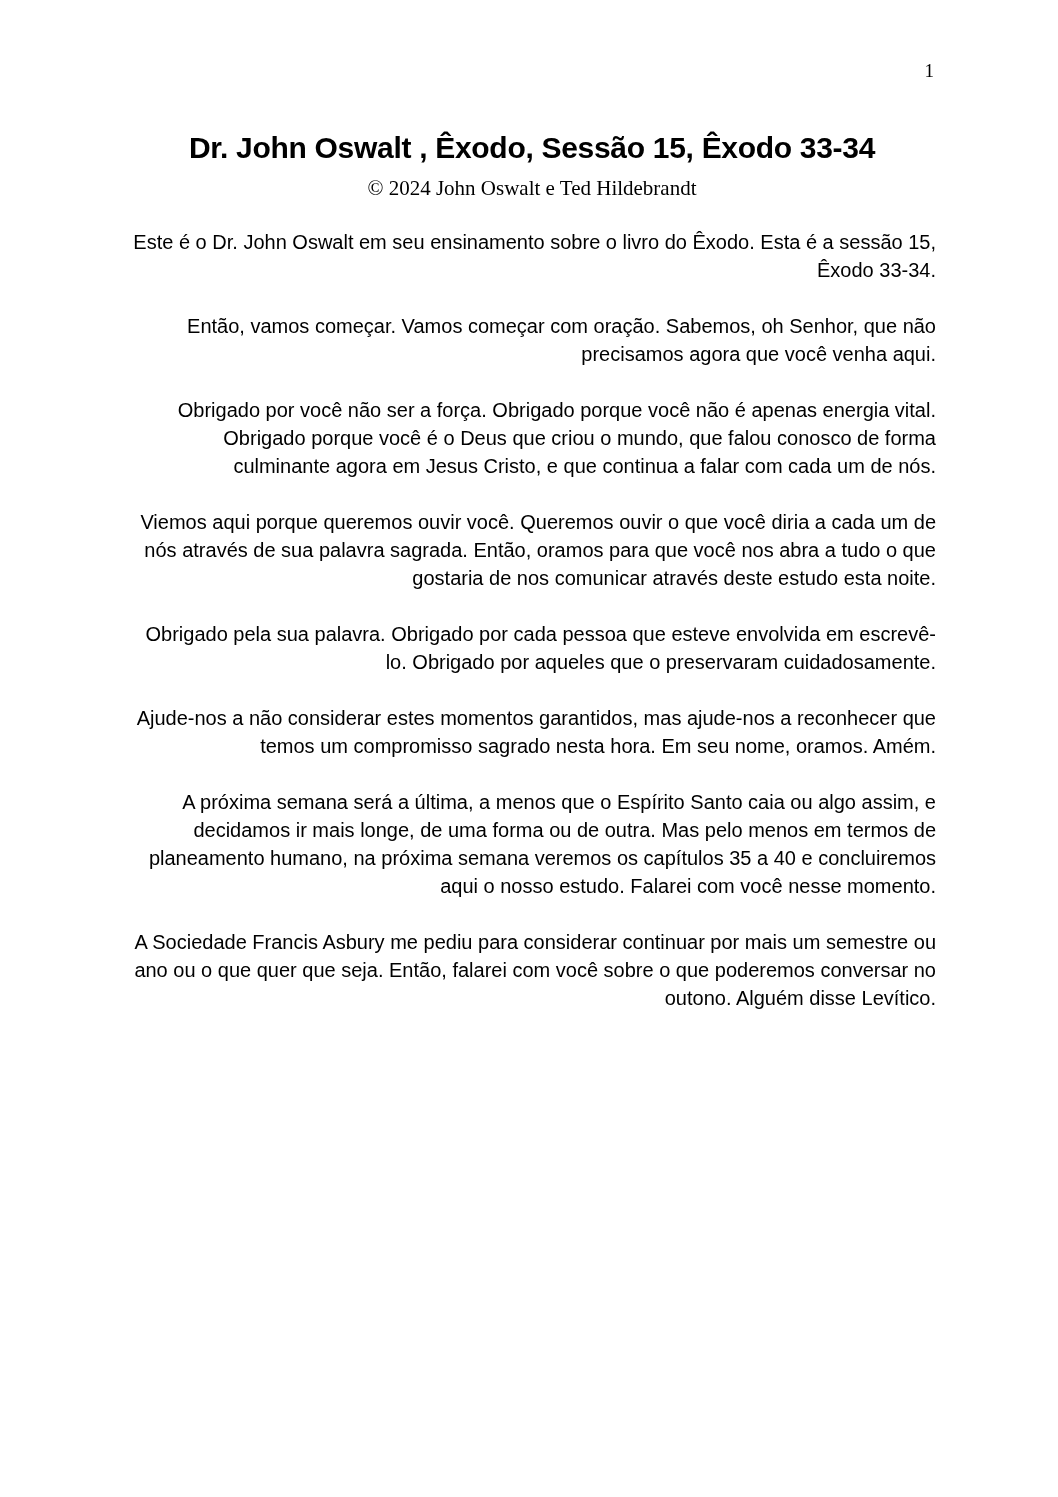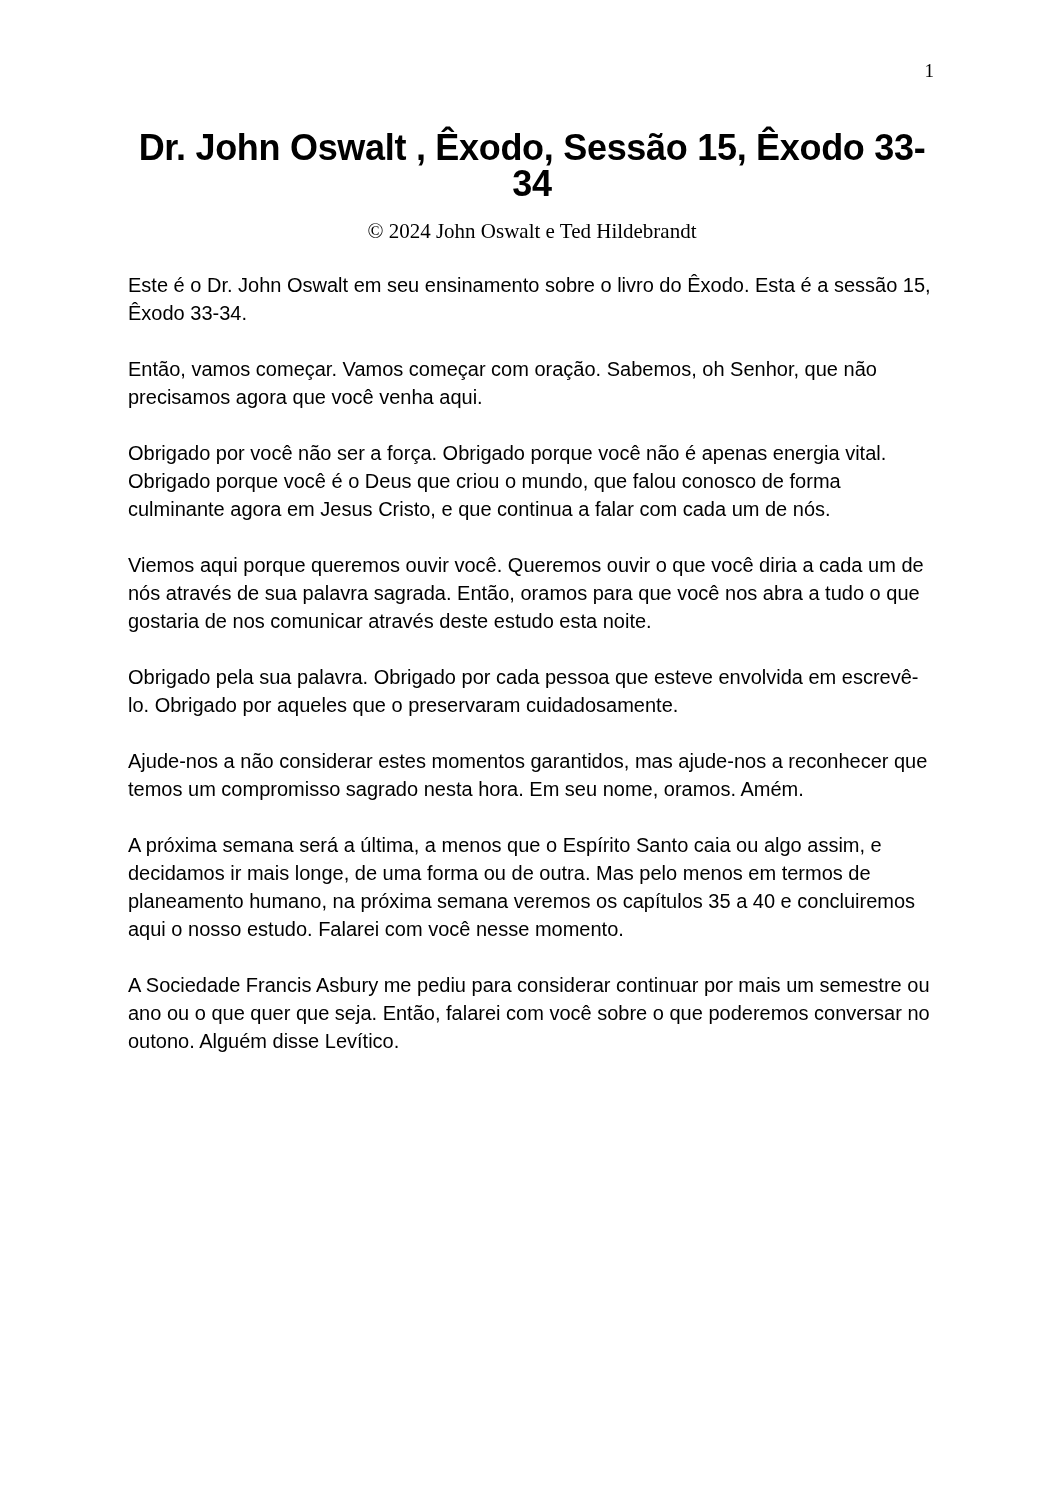--- a/index.html
+++ b/index.html
@@ -26,44 +26,44 @@
       color: #000000;
     }
     .content {
       box-sizing: border-box;
       padding: 130px 122px 0 128px;
     }
     .title {
       margin: 0;
       font-family: "Liberation Sans", sans-serif;
       font-weight: bold;
-      font-size: 36px;
+      font-size: 30px;
       line-height: 36px;
       text-align: center;
       letter-spacing: -0.3px;
       color: #000000;
     }
     .copyright {
-      margin-top: 16px;
+      margin-top: 9px;
       font-family: "Liberation Serif", serif;
       font-size: 21px;
       line-height: 26px;
       text-align: center;
       color: #000000;
     }
     .body-text {
       margin-top: 27px;
       font-family: "Liberation Sans", sans-serif;
       font-size: 20px;
       line-height: 28px;
       color: #000000;
     }
     .body-text p {
       margin: 0 0 28px 0;
-      text-align: left;
+      text-align: right;
     }
   </style>
 </head>
 <body>
 
 <div class="page">
   <div class="page-number">1</div>
 
   <div class="content">
     <h1 class="title">Dr. John Oswalt , Êxodo, Sessão 15, Êxodo 33-34</h1>

